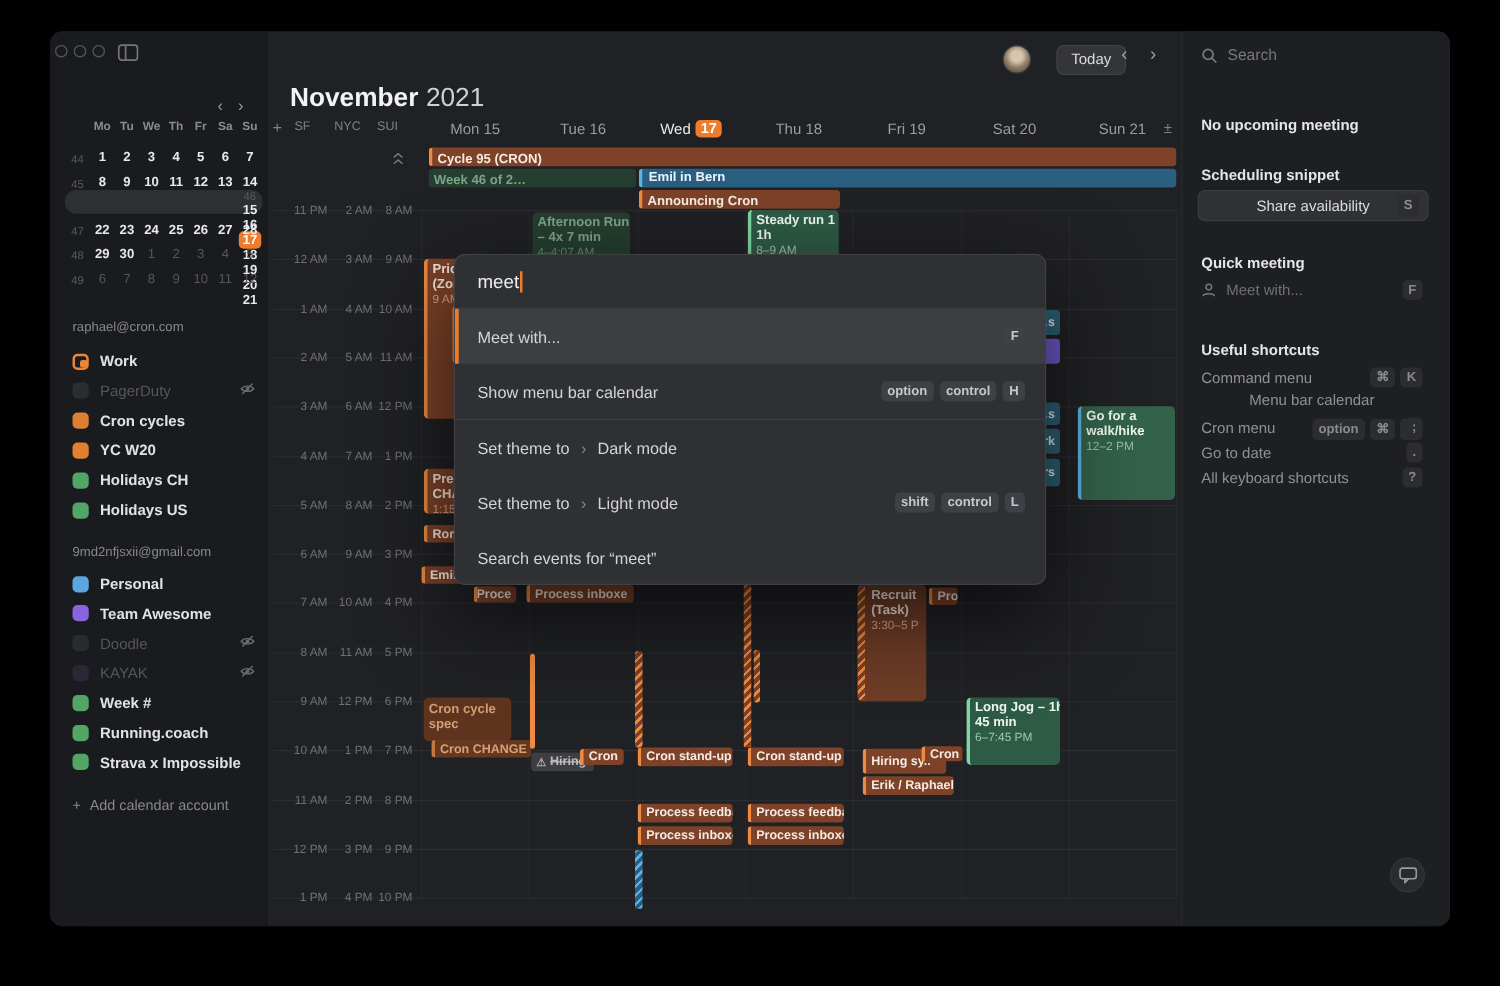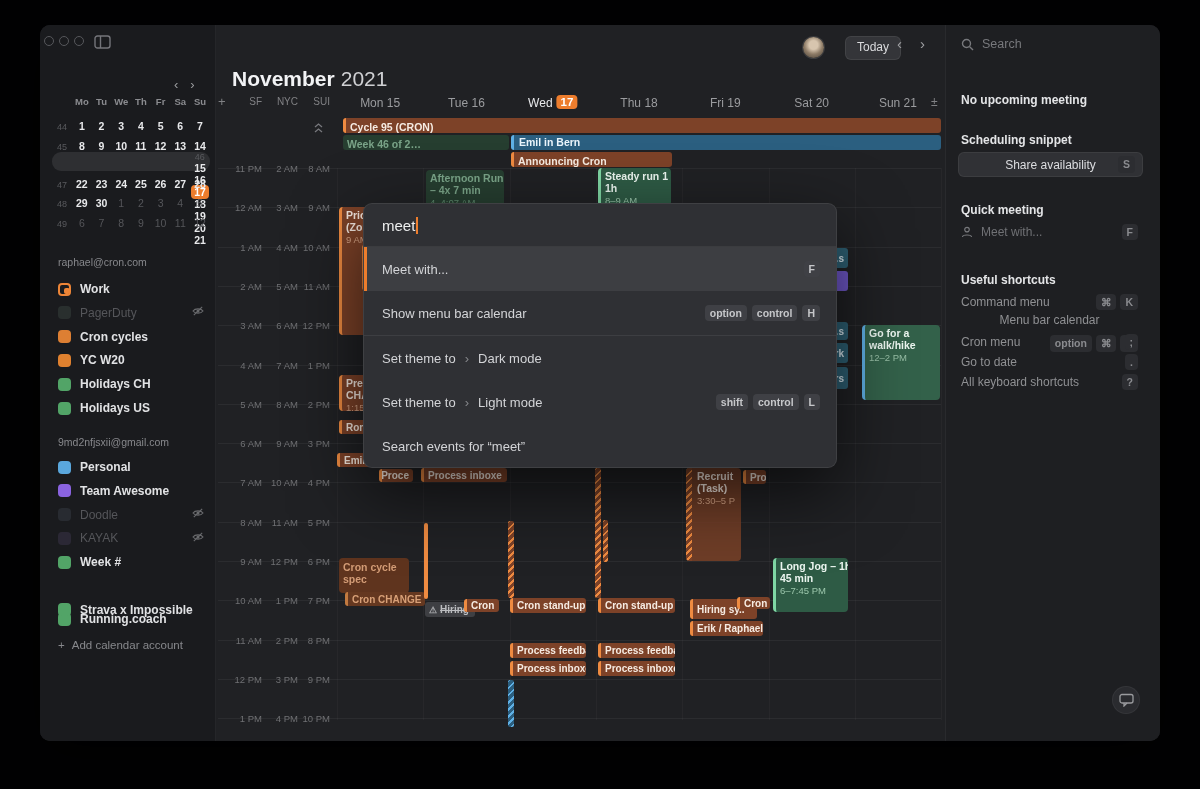--- a/index.html
+++ b/index.html
@@ -41,21 +41,21 @@
     background:radial-gradient(circle at 50% 38%,#d7c5ae 0 26%,#8d7b66 55%,#413b33 100%);
     box-shadow:0 0 0 1px rgba(255,255,255,.12);}
   #today-btn{position:absolute;left:805px;top:11px;height:22px;padding:0 11px;background:#343539;
     border:1px solid rgba(255,255,255,.07);border-radius:6px;color:#dadbdd;font-size:12px;
     line-height:21px;z-index:2;}
   .navchev{position:absolute;top:10px;color:#9fa0a3;font-size:15px;z-index:2;}
   .dh{position:absolute;top:70px;font-size:12px;color:#9b9c9f;white-space:nowrap;transform:translateX(-50%);z-index:2;}
   .dh .lbl{vertical-align:middle;}
   .dh.today .lbl{color:#e8e9eb;}
   .dh .badge{background:#ed7d2d;color:#fff;border-radius:4px;padding:1px 4px;font-weight:700;margin-left:4px;font-size:11.5px;}
-  .tzh{position:absolute;top:71px;width:40px;text-align:right;font-size:10px;color:#808184;z-index:2;}
+  .tzh{position:absolute;top:71px;width:40px;text-align:center;font-size:10px;color:#808184;z-index:2;}
   #plus-ic{position:absolute;left:178px;top:69px;color:#808184;font-size:13px;z-index:2;}
   #pm-ic{position:absolute;left:891px;top:70px;color:#808184;font-size:12px;z-index:2;}
   #collapse-ic{position:absolute;left:274px;top:94px;z-index:6;}
   
   .hline{position:absolute;left:178px;width:723px;height:1px;background:rgba(255,255,255,.05);z-index:1;}
   .vline{position:absolute;top:143px;height:552px;width:1px;background:rgba(255,255,255,.032);z-index:1;}
   .tlabel{position:absolute;width:40px;text-align:right;font-size:9.5px;color:#6f7073;z-index:2;}
   
   .ad{position:absolute;height:15px;border-radius:3px;font-size:10.5px;font-weight:700;line-height:15px;
     padding:0 5px;z-index:6;white-space:nowrap;overflow:hidden;box-sizing:border-box;}
@@ -272,21 +272,21 @@
           <span class="eye"><svg width="12" height="12" viewBox="0 0 12 12">
               <path d="M1 6 C3 3.2 9 3.2 11 6 C9 8.8 3 8.8 1 6 Z" fill="none" stroke="#6a6b6e" stroke-width="1.1"></path>
               <circle cx="6" cy="6" r="1.5" fill="#6a6b6e"></circle>
               <line x1="1.8" y1="10.2" x2="10.2" y2="1.8" stroke="#6a6b6e" stroke-width="1.1"></line>
             </svg></span>
         </div>
         <div class="acct" style="position: absolute; left: 18px; top: 529.2px; width: 146px; height: 16px;">
           <span class="ic" style="background: rgb(82, 164, 103);"></span>
           <span>Week #</span>
         </div>
-        <div class="acct" style="position: absolute; left: 18px; top: 553px; width: 146px; height: 16px; margin-top: 33px;">
+        <div class="acct" style="position: absolute; left: 18px; top: 553px; width: 146px; height: 16px;">
           <span class="ic" style="background: rgb(82, 164, 103);"></span>
           <span>Running.coach</span>
         </div>
         <div class="acct" style="position: absolute; left: 18px; top: 576.8px; width: 146px; height: 16px;">
           <span class="ic" style="background: rgb(82, 164, 103);"></span>
           <span>Strava x Impossible</span>
         </div>
       </div>
     <div id="add-acct">
       <span>+</span>

